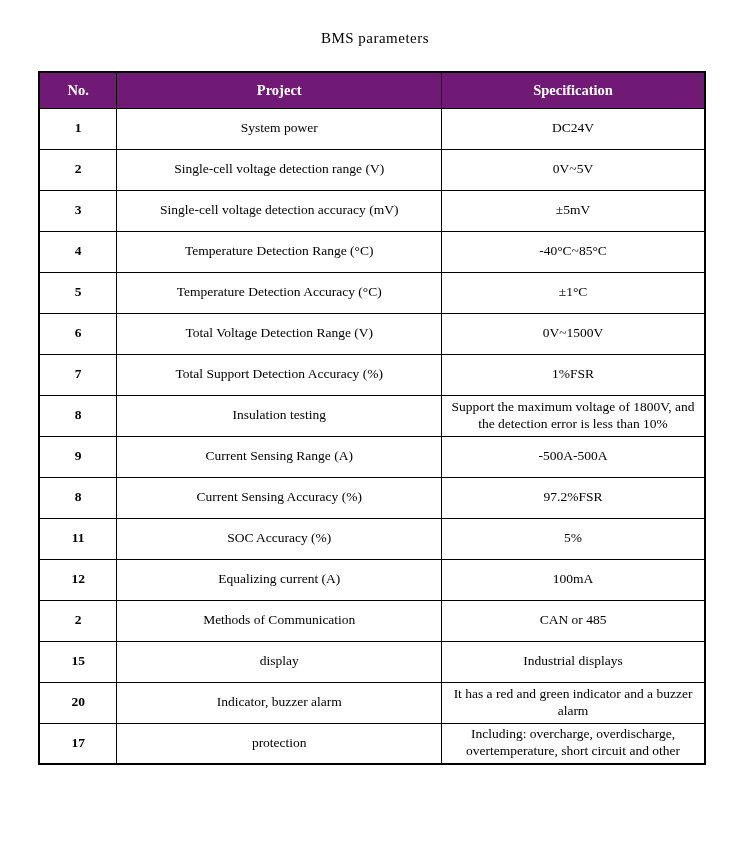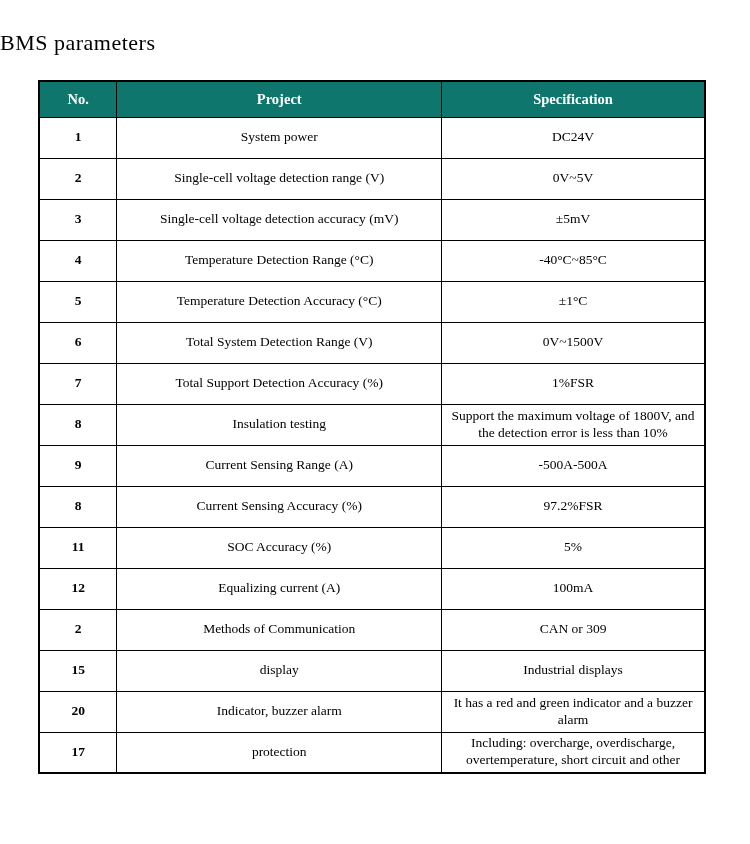--- a/index.html
+++ b/index.html
@@ -17,22 +17,22 @@
   .page {
     position: relative;
     width: 750px;
     height: 844px;
     background: #ffffff;
     overflow: hidden;
   }
   .title {
     margin: 0;
     padding-top: 30px;
-    text-align: left;
-    font-size: 22px;
+    text-align: center;
+    font-size: 15px;
     font-weight: normal;
     letter-spacing: 0.5px;
     color: #000000;
   }
   table.params {
     border-collapse: collapse;
     table-layout: fixed;
     width: 668px;
     margin: 24px 0 0 38px;
     border: 2px solid #000000;
@@ -65,21 +65,21 @@
 </style>
 </head>
 <body>
 
 <div class="page">
 
   <h1 class="title">BMS parameters</h1>
 
   <table class="params">
     <thead>
-      <tr style="background: #0f766e; color: rgb(255, 255, 255);">
+      <tr style="background: #701a75; color: rgb(255, 255, 255);">
         <th class="col-no">No.</th>
         <th class="col-proj">Project</th>
         <th class="col-spec">Specification</th>
       </tr>
     </thead>
     <tbody>
       <tr>
         <td class="no-cell">1</td>
         <td>System power</td>
         <td>DC24V</td>
@@ -99,21 +99,21 @@
         <td>Temperature Detection Range (°C)</td>
         <td>-40°C~85°C</td>
       </tr>
       <tr>
         <td class="no-cell">5</td>
         <td>Temperature Detection Accuracy (°C)</td>
         <td>±1°C</td>
       </tr>
       <tr>
         <td class="no-cell">6</td>
-        <td>Total System Detection Range (V)</td>
+        <td>Total Voltage Detection Range (V)</td>
         <td>0V~1500V</td>
       </tr>
       <tr>
         <td class="no-cell">7</td>
         <td>Total Support Detection Accuracy (%)</td>
         <td>1%FSR</td>
       </tr>
       <tr>
         <td class="no-cell">8</td>
         <td>Insulation testing</td>
@@ -135,21 +135,21 @@
         <td>5%</td>
       </tr>
       <tr>
         <td class="no-cell">12</td>
         <td>Equalizing current (A)</td>
         <td>100mA</td>
       </tr>
       <tr>
         <td class="no-cell">2</td>
         <td>Methods of Communication</td>
-        <td>CAN or 309</td>
+        <td>CAN or 485</td>
       </tr>
       <tr>
         <td class="no-cell">15</td>
         <td>display</td>
         <td>Industrial displays</td>
       </tr>
       <tr>
         <td class="no-cell">20</td>
         <td>Indicator, buzzer alarm</td>
         <td>It has a red and green indicator and a buzzer alarm</td>

